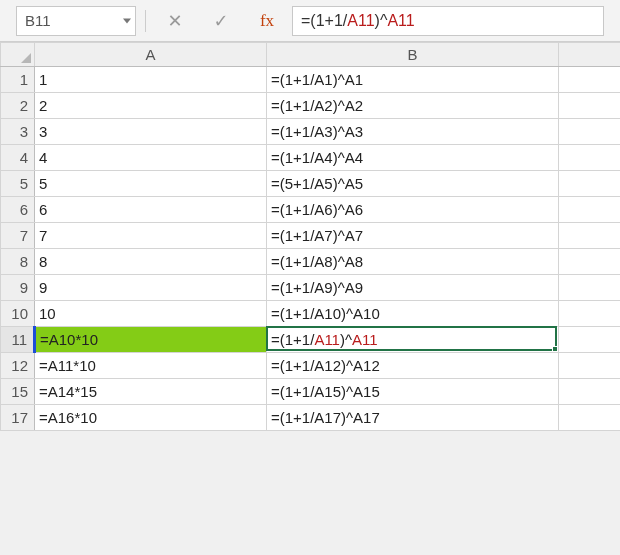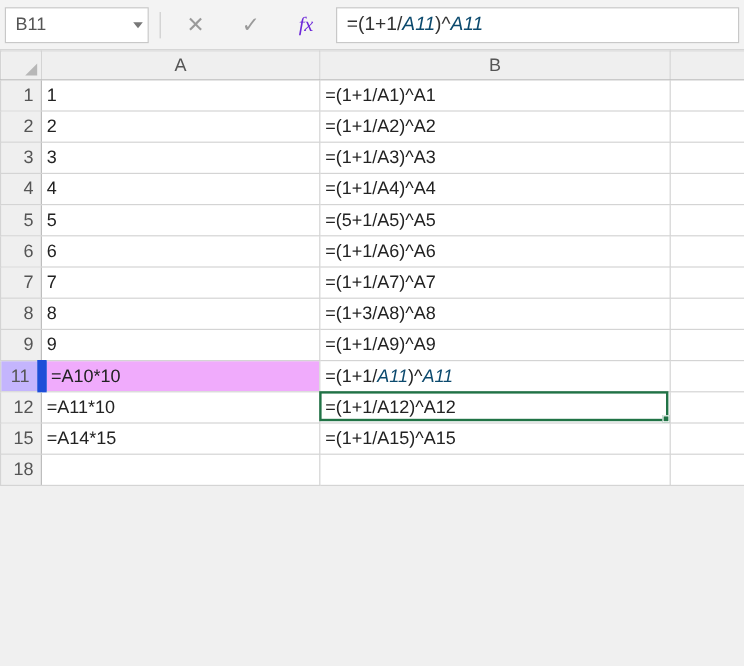--- a/index.html
+++ b/index.html
@@ -11,21 +11,21 @@
     color: #222;
     width: 620px; height: 555px;
     overflow: hidden;
   }
   .formula-bar {
     display: flex;
     align-items: center;
     height: 42px;
     background: #f3f3f3;
     border-bottom: 1px solid #cfcfcf;
-    padding: 0 4px;
+    padding: 0 16px;
     gap: 4px;
   }
   .namebox {
     position: relative;
     width: 120px;
     height: 30px;
     background: #fff;
     border: 1px solid #c8c8c8;
     display: flex;
     align-items: center;
@@ -51,21 +51,21 @@
     content: "";
     width: 1px; height: 22px;
     background: #ccc;
   }
   .fb-btn {
     width: 42px; height: 30px;
     display: flex; align-items: center; justify-content: center;
     color: #9a9a9a;
     font-size: 18px;
   }
-  .fb-btn.fx { color: #6d28d9; font-style: italic; font-size: 17px; font-family: Georgia, serif; }
+  .fb-btn.fx { color: #c2410c; font-size: 17px; font-family: Georgia, serif; }
   .formula-input {
     flex: 1;
     height: 30px;
     background: #fff;
     border: 1px solid #c8c8c8;
     display: flex;
     align-items: center;
     padding: 0 8px;
     font-size: 16px;
     color: #333;
@@ -112,38 +112,38 @@
     content: "";
     position: absolute;
     right: 3px; bottom: 3px;
     width: 0; height: 0;
     border-left: 10px solid transparent;
     border-bottom: 10px solid #b7b7b7;
   }
   .col-A { width: 232px; }
   .col-B { width: 292px; }
   .col-C { width: 62px; }
-  tr.selected-row .rowhdr { background: #c4b5fd; border-right: 8px solid #1d4ed8; margin-top: 45px; }
+  tr.selected-row .rowhdr { background: #e5e5e5; border-right: 3px solid #1d4ed8; margin-top: 45px; }
   th.selected-col { background: #d9d9d9; border-bottom: 2px solid #217346; }
   tr.selected-row td.highlight-a {
-    background: #f0abfc;
+    background: #84cc16;
   }
   .active-outline {
     position: absolute;
     border: 2px solid #217346;
     pointer-events: none;
   }
   .active-outline .handle {
     position: absolute;
     right: -3px; bottom: -3px;
     width: 6px; height: 6px;
     background: #217346;
     border: 1px solid #fff;
   }
-  .ref-a11 { color: #0c4a6e; font-style: italic; }
+  .ref-a11 { color: #b91c1c; }
 </style>
 </head>
 <body>
 
 <div class="formula-bar">
   <div class="namebox">
     <span>B11</span>
     <span class="dd"></span>
   </div>
   <div class="divider"></div>
@@ -216,27 +216,33 @@
         </tr>
         <tr>
           <td class="rowhdr">7</td>
           <td>7</td>
           <td>=(1+1/A7)^A7</td>
           <td></td>
         </tr>
         <tr>
           <td class="rowhdr">8</td>
           <td>8</td>
-          <td>=(1+3/A8)^A8</td>
+          <td>=(1+1/A8)^A8</td>
           <td></td>
         </tr>
         <tr>
           <td class="rowhdr">9</td>
           <td>9</td>
           <td>=(1+1/A9)^A9</td>
+          <td></td>
+        </tr>
+        <tr>
+          <td class="rowhdr">10</td>
+          <td>10</td>
+          <td>=(1+1/A10)^A10</td>
           <td></td>
         </tr>
         <tr class="selected-row">
           <td class="rowhdr">11</td>
           <td class="highlight-a">=A10*10</td>
           <td id="active-cell"><span>=(1+1/</span><span class="ref-a11">A11</span><span>)^</span><span class="ref-a11">A11</span></td>
           <td></td>
         </tr>
         <tr>
           <td class="rowhdr">12</td>
@@ -244,23 +250,23 @@
           <td>=(1+1/A12)^A12</td>
           <td></td>
         </tr>
         <tr>
           <td class="rowhdr">15</td>
           <td>=A14*15</td>
           <td>=(1+1/A15)^A15</td>
           <td></td>
         </tr>
         <tr>
-          <td class="rowhdr">18</td>
-          <td></td>
-          <td></td>
+          <td class="rowhdr">17</td>
+          <td>=A16*10</td>
+          <td>=(1+1/A17)^A17</td>
           <td></td>
         </tr>
       </tbody>
   </table>
   <div class="active-outline" id="active-outline" style="left: 265.5px; top: 283.5px; width: 291px; height: 25px;">
     <div class="handle"></div>
   </div>
 </div>
 
 </body></html>

